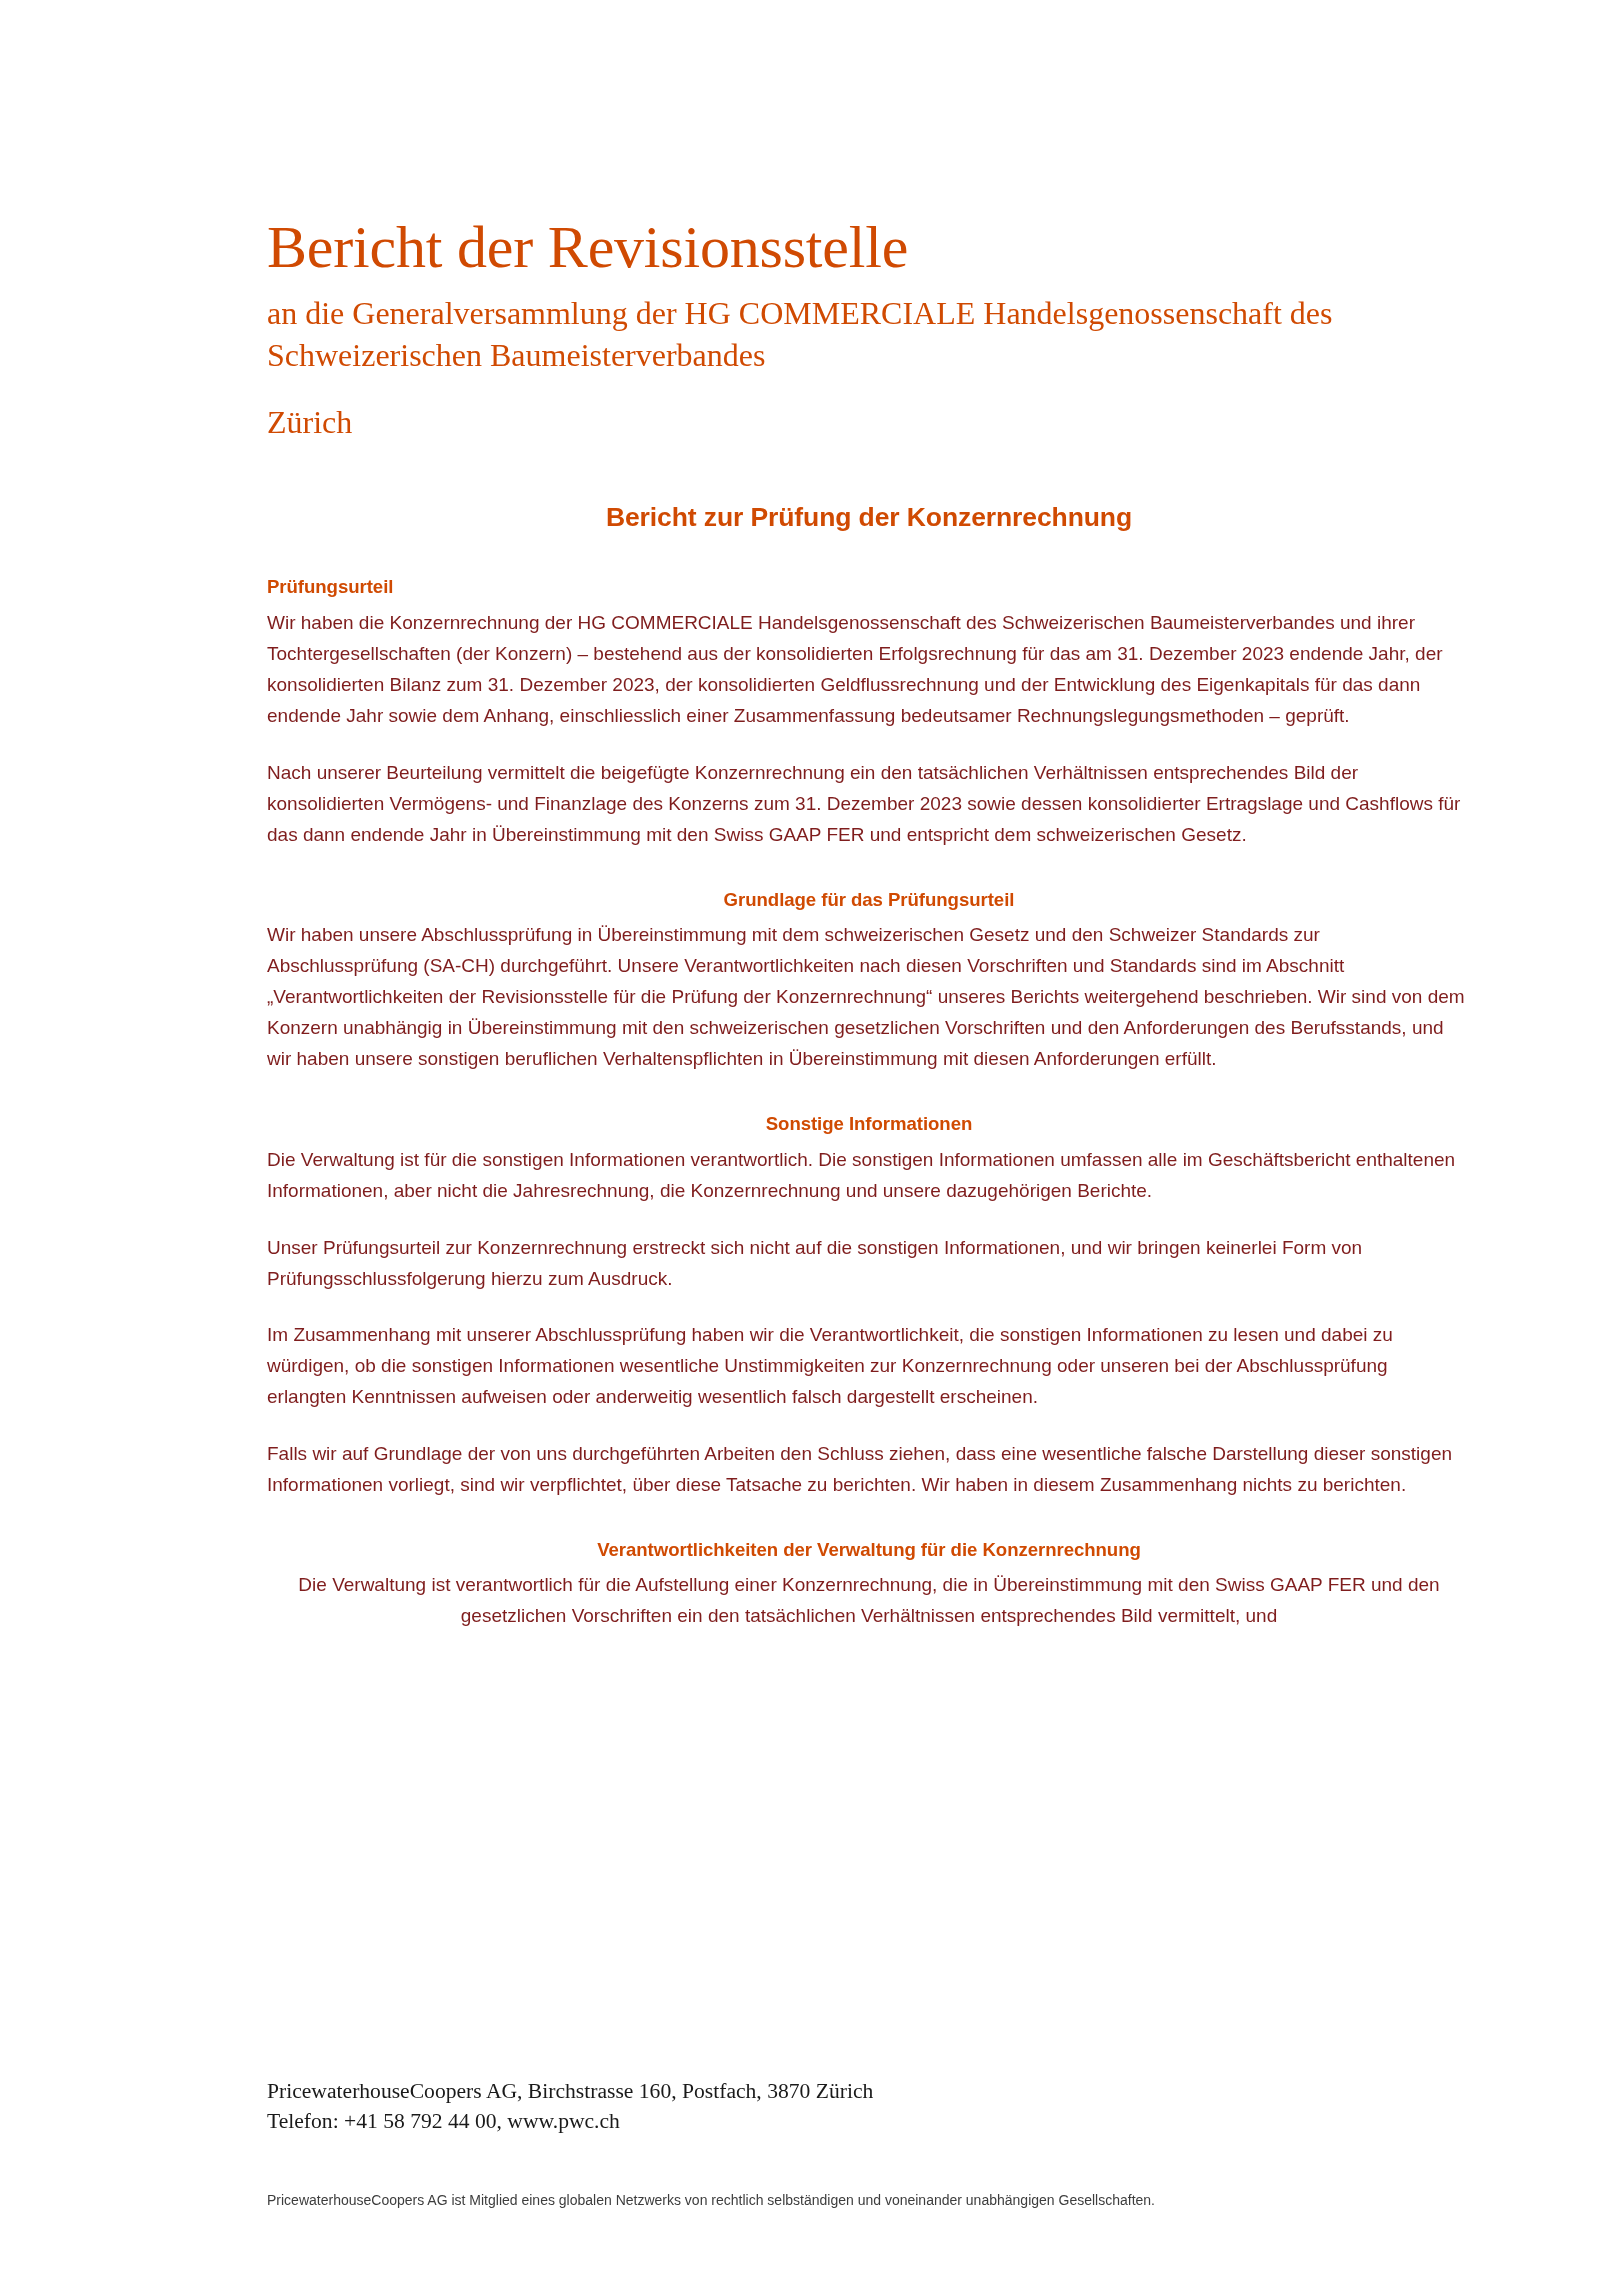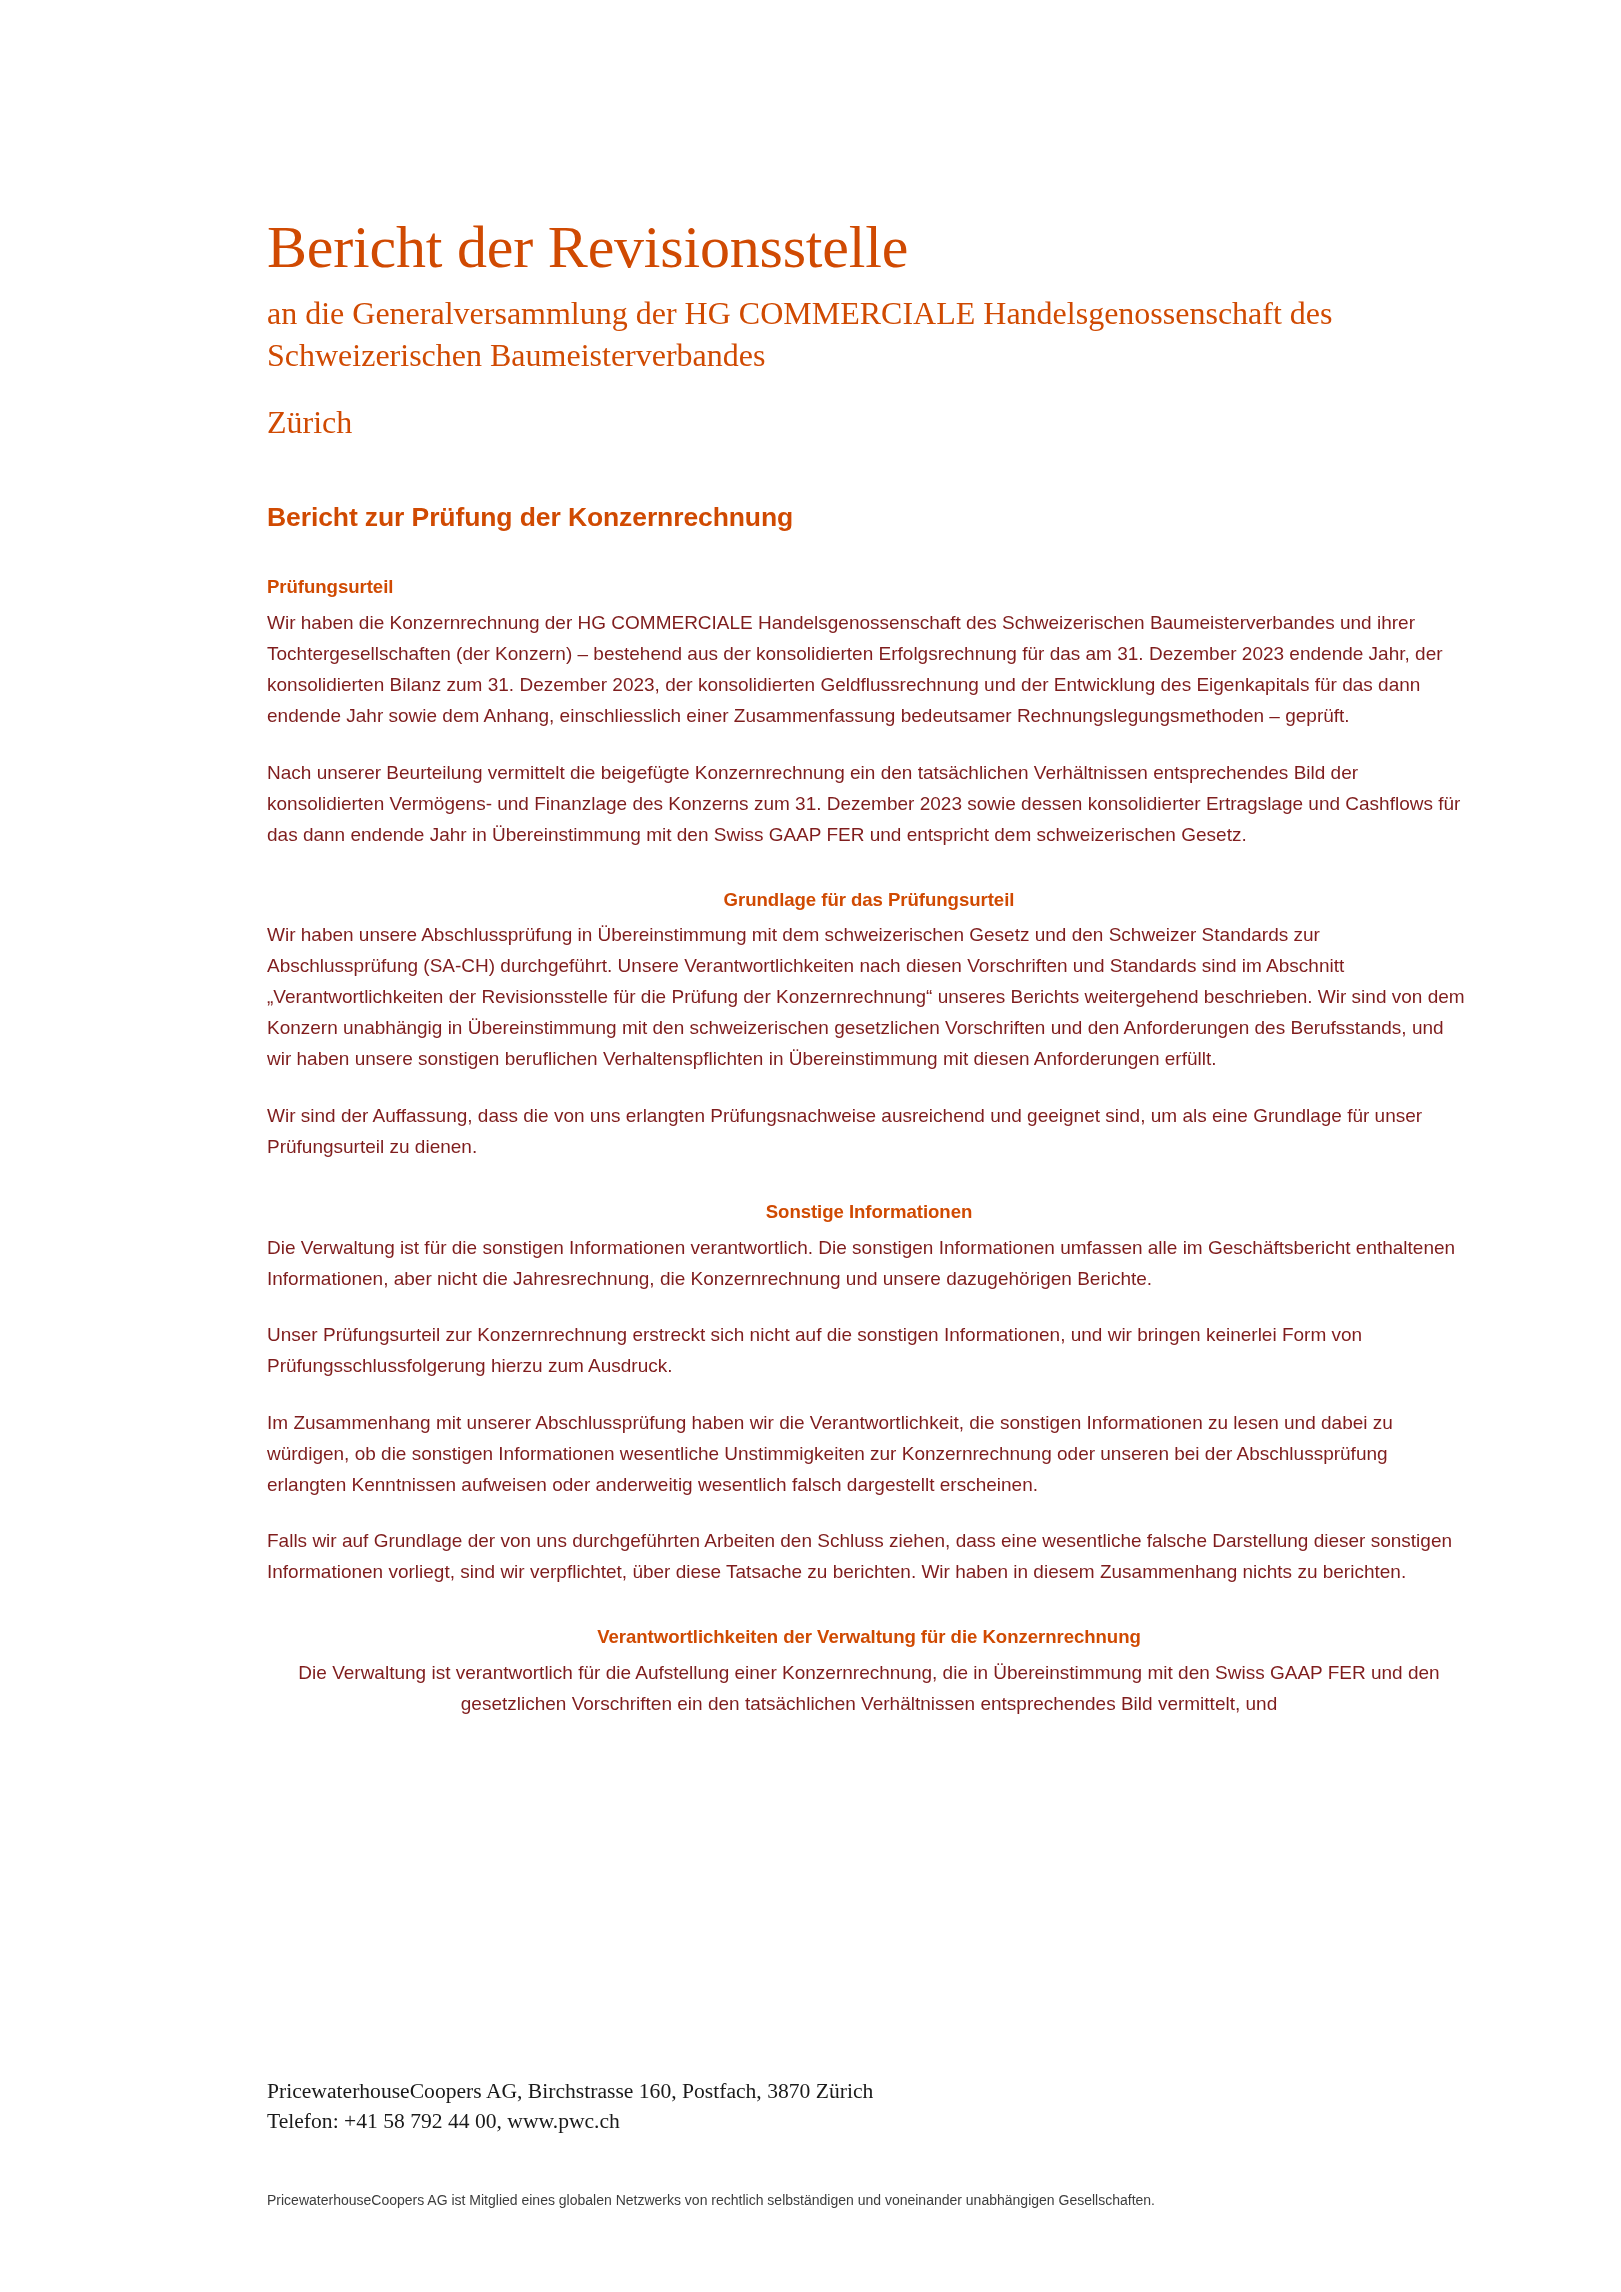--- a/index.html
+++ b/index.html
@@ -52,20 +52,21 @@
   }
 
   
   .section-title {
     font-family: "Liberation Sans", "DejaVu Sans", sans-serif;
     color: #D04A02;
     font-size: 26.5px;
     font-weight: bold;
     margin: 59px 0 0 0;
     letter-spacing: -0.1px;
+    text-align: center;
   }
   .sub-head {
     font-family: "Liberation Sans", "DejaVu Sans", sans-serif;
     color: #D04A02;
     font-size: 18.6px;
     font-weight: bold;
     margin: 43px 0 8.8px 0;
     letter-spacing: -0.05px;
   }
   .sub-head.tight {
@@ -121,21 +122,20 @@
     <div class="doc-place">Zürich</div>
 
     <h2 class="section-title">Bericht zur Prüfung der Konzernrechnung</h2>
 
     <h3 class="sub-head">Prüfungsurteil</h3>
     <p class="body">Wir haben die Konzernrechnung der HG COMMERCIALE Handelsgenossenschaft des Schweizerischen Baumeisterverbandes und ihrer Tochtergesellschaften (der Konzern) – bestehend aus der konsolidierten Erfolgsrechnung für das am 31. Dezember 2023 endende Jahr,  der konsolidierten Bilanz zum 31. Dezember 2023, der konsolidierten Geldflussrechnung und der Entwicklung des Eigenkapitals für das dann endende Jahr sowie dem Anhang, einschliesslich einer Zusammenfassung bedeutsamer Rechnungslegungsmethoden – geprüft.</p>
     <p class="body">Nach unserer Beurteilung vermittelt die beigefügte Konzernrechnung ein den tatsächlichen Verhältnissen entsprechendes Bild der konsolidierten Vermögens- und Finanzlage des Konzerns zum 31. Dezember 2023 sowie dessen konsolidierter Ertragslage und Cashflows für das dann endende Jahr in Übereinstimmung mit den Swiss GAAP FER und entspricht dem schweizerischen Gesetz.</p>
 
     <h3 class="sub-head tight">Grundlage für das Prüfungsurteil</h3>
     <p class="body">Wir haben unsere Abschlussprüfung in Übereinstimmung mit dem schweizerischen Gesetz und den Schweizer Standards zur Abschlussprüfung (SA-CH) durchgeführt. Unsere Verantwortlichkeiten nach diesen Vorschriften und Standards sind im Abschnitt „Verantwortlichkeiten der Revisionsstelle für die Prüfung der Konzernrechnung“ unseres Berichts weitergehend beschrieben. Wir sind von dem Konzern unabhängig in Übereinstimmung mit den schweizerischen gesetzlichen Vorschriften und den Anforderungen des Berufsstands, und wir haben unsere sonstigen beruflichen Verhaltenspflichten in Übereinstimmung mit diesen Anforderungen erfüllt.</p>
-    <p class="body">Wir sind der Auffassung, dass die von uns erlangten Prüfungsnachweise ausreichend und geeignet sind, um als eine Grundlage für unser Prüfungsurteil zu dienen.</p>
 
     <h3 class="sub-head tight">Sonstige Informationen</h3>
     <p class="body">Die Verwaltung ist für die sonstigen Informationen verantwortlich. Die sonstigen Informationen umfassen alle im Geschäftsbericht enthaltenen Informationen, aber nicht die Jahresrechnung, die Konzernrechnung und unsere dazugehörigen Berichte.</p>
     <p class="body">Unser Prüfungsurteil zur Konzernrechnung erstreckt sich nicht auf die sonstigen Informationen, und wir bringen keinerlei Form von Prüfungsschlussfolgerung hierzu zum Ausdruck.</p>
     <p class="body">Im Zusammenhang mit unserer Abschlussprüfung haben wir die Verantwortlichkeit, die sonstigen Informationen zu lesen und dabei zu würdigen, ob die sonstigen Informationen wesentliche Unstimmigkeiten zur Konzernrechnung oder unseren bei der Abschlussprüfung erlangten Kenntnissen aufweisen oder anderweitig wesentlich falsch dargestellt erscheinen.</p>
     <p class="body">Falls wir auf Grundlage der von uns durchgeführten Arbeiten den Schluss ziehen, dass eine wesentliche falsche Darstellung dieser sonstigen Informationen vorliegt, sind wir verpflichtet, über diese Tatsache zu berichten. Wir haben in diesem Zusammenhang nichts zu berichten.</p>
 
     <h3 class="sub-head tight">Verantwortlichkeiten der Verwaltung für die Konzernrechnung</h3>
     <p class="body">Die Verwaltung ist verantwortlich für die Aufstellung einer Konzernrechnung, die in Übereinstimmung mit den Swiss GAAP FER und den gesetzlichen Vorschriften ein den tatsächlichen Verhältnissen entsprechendes Bild vermittelt, und</p>
 

